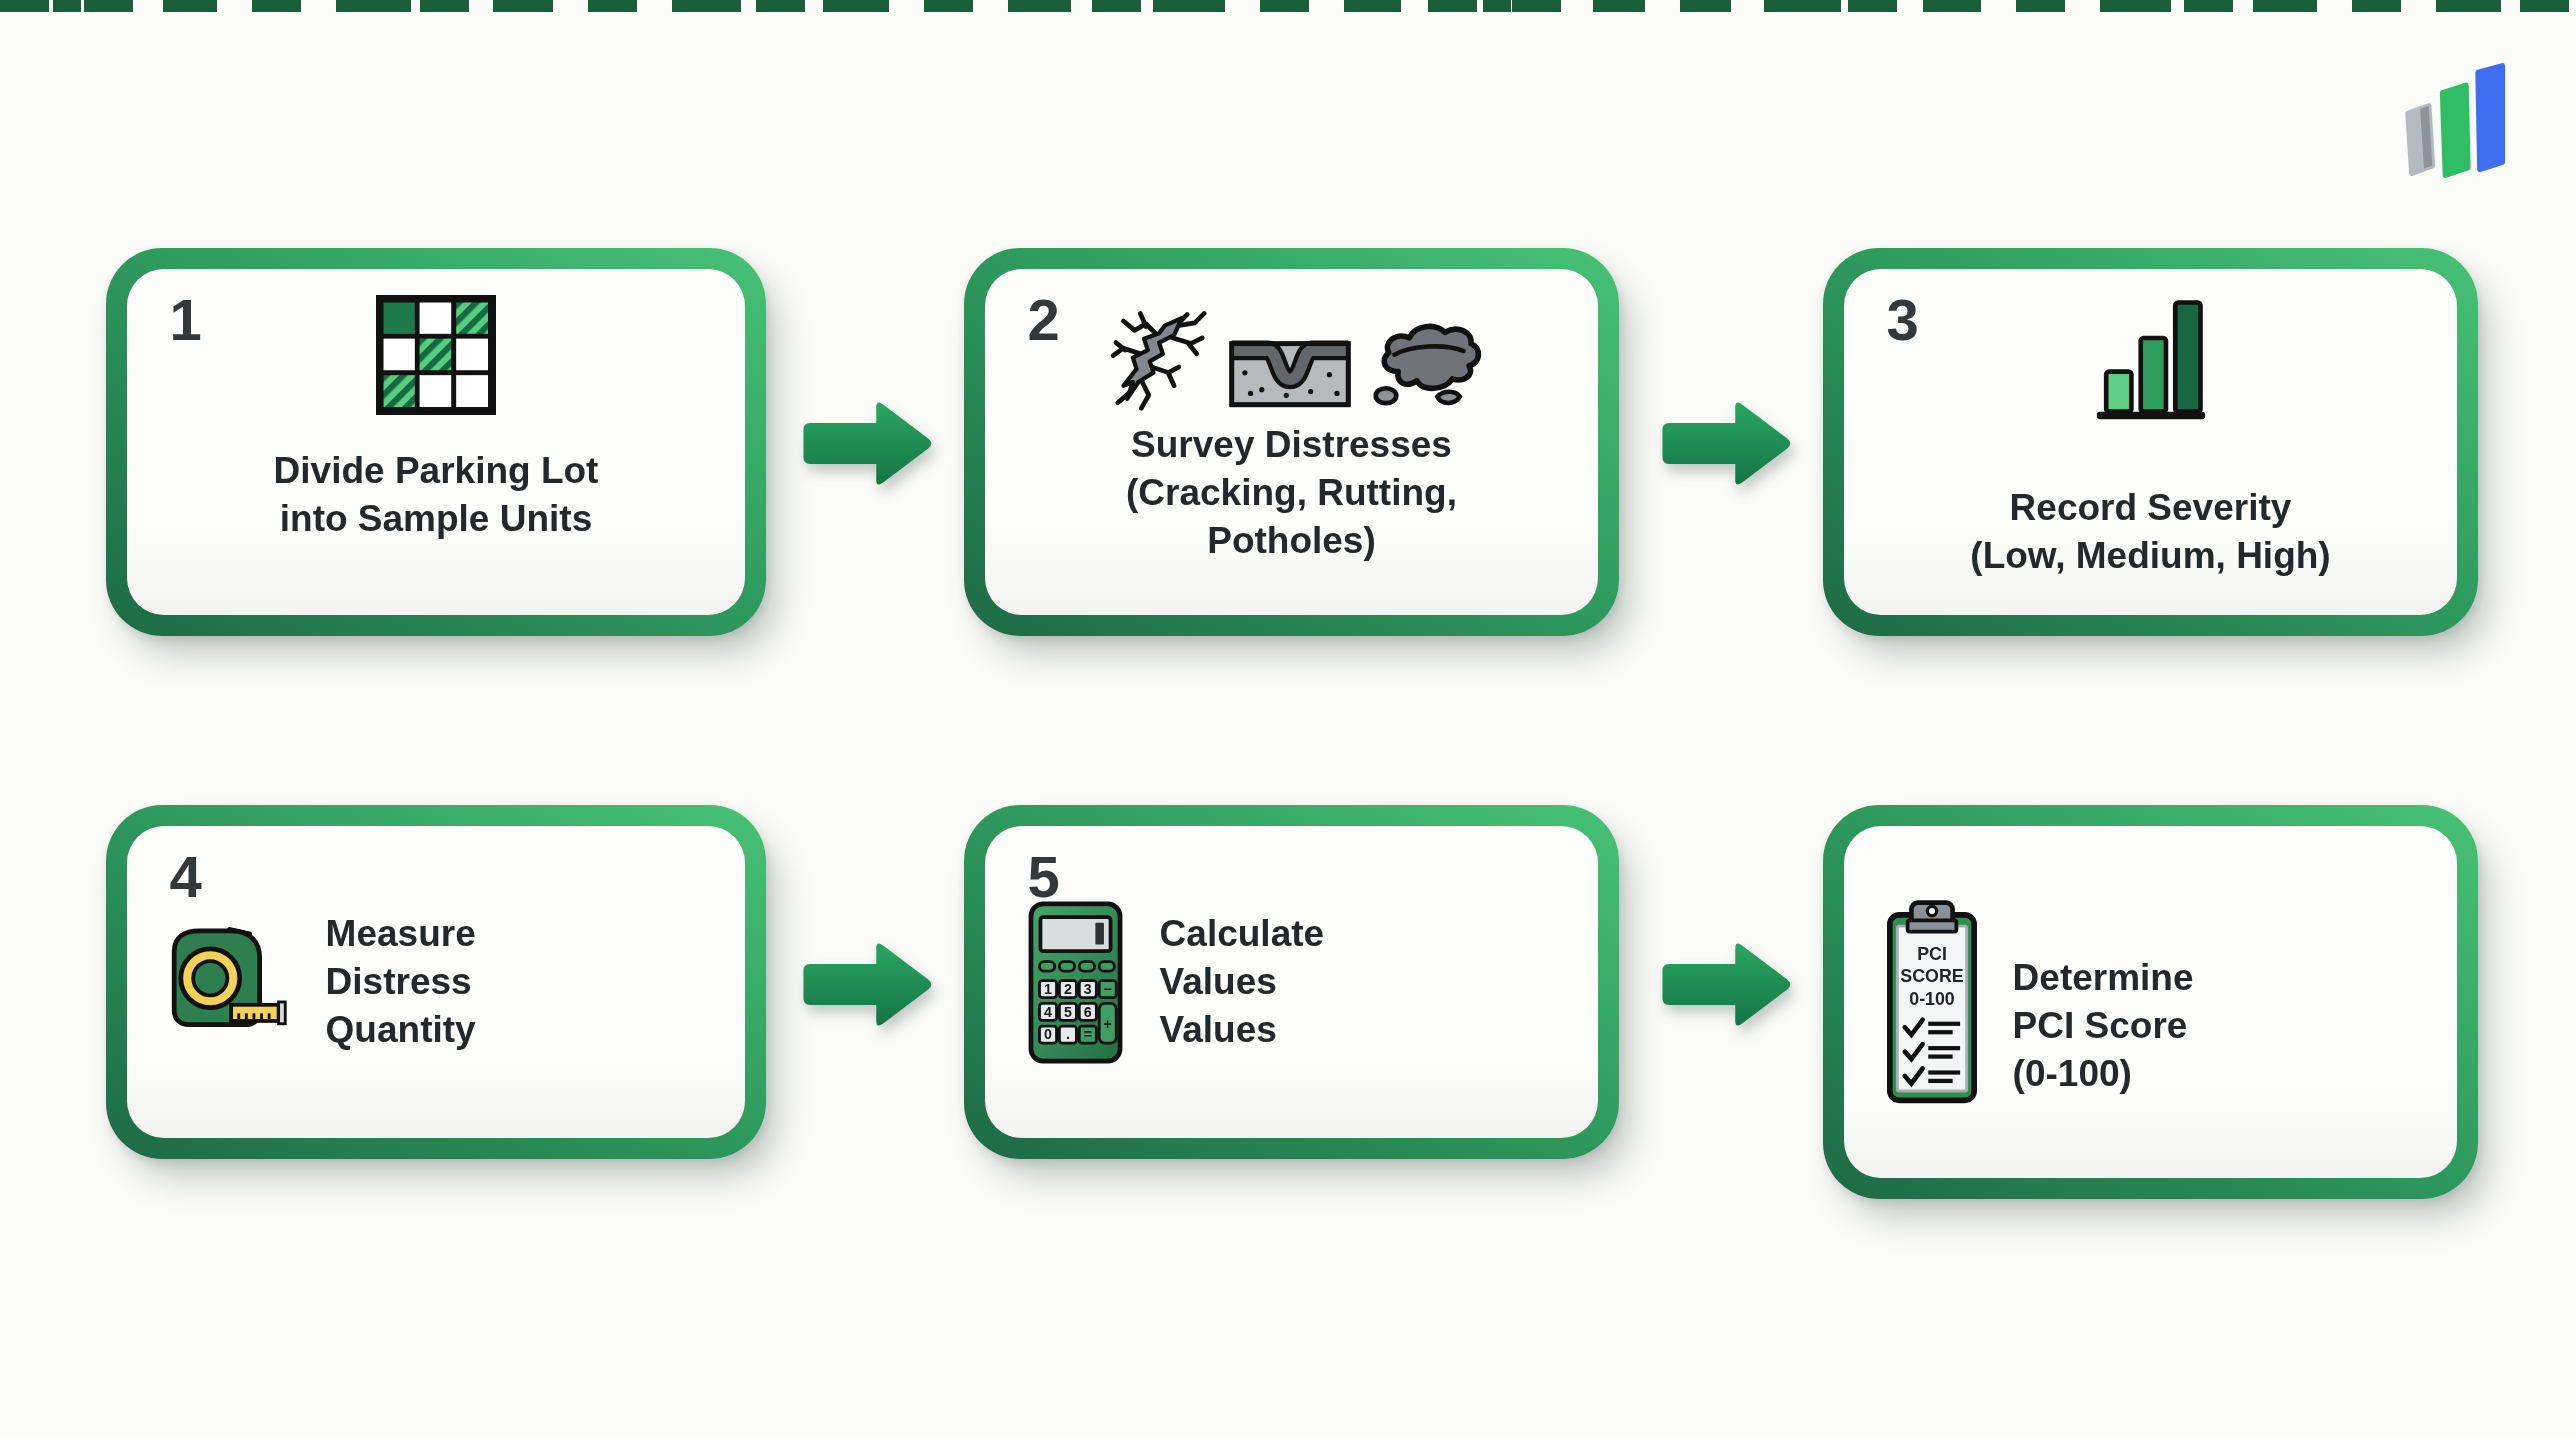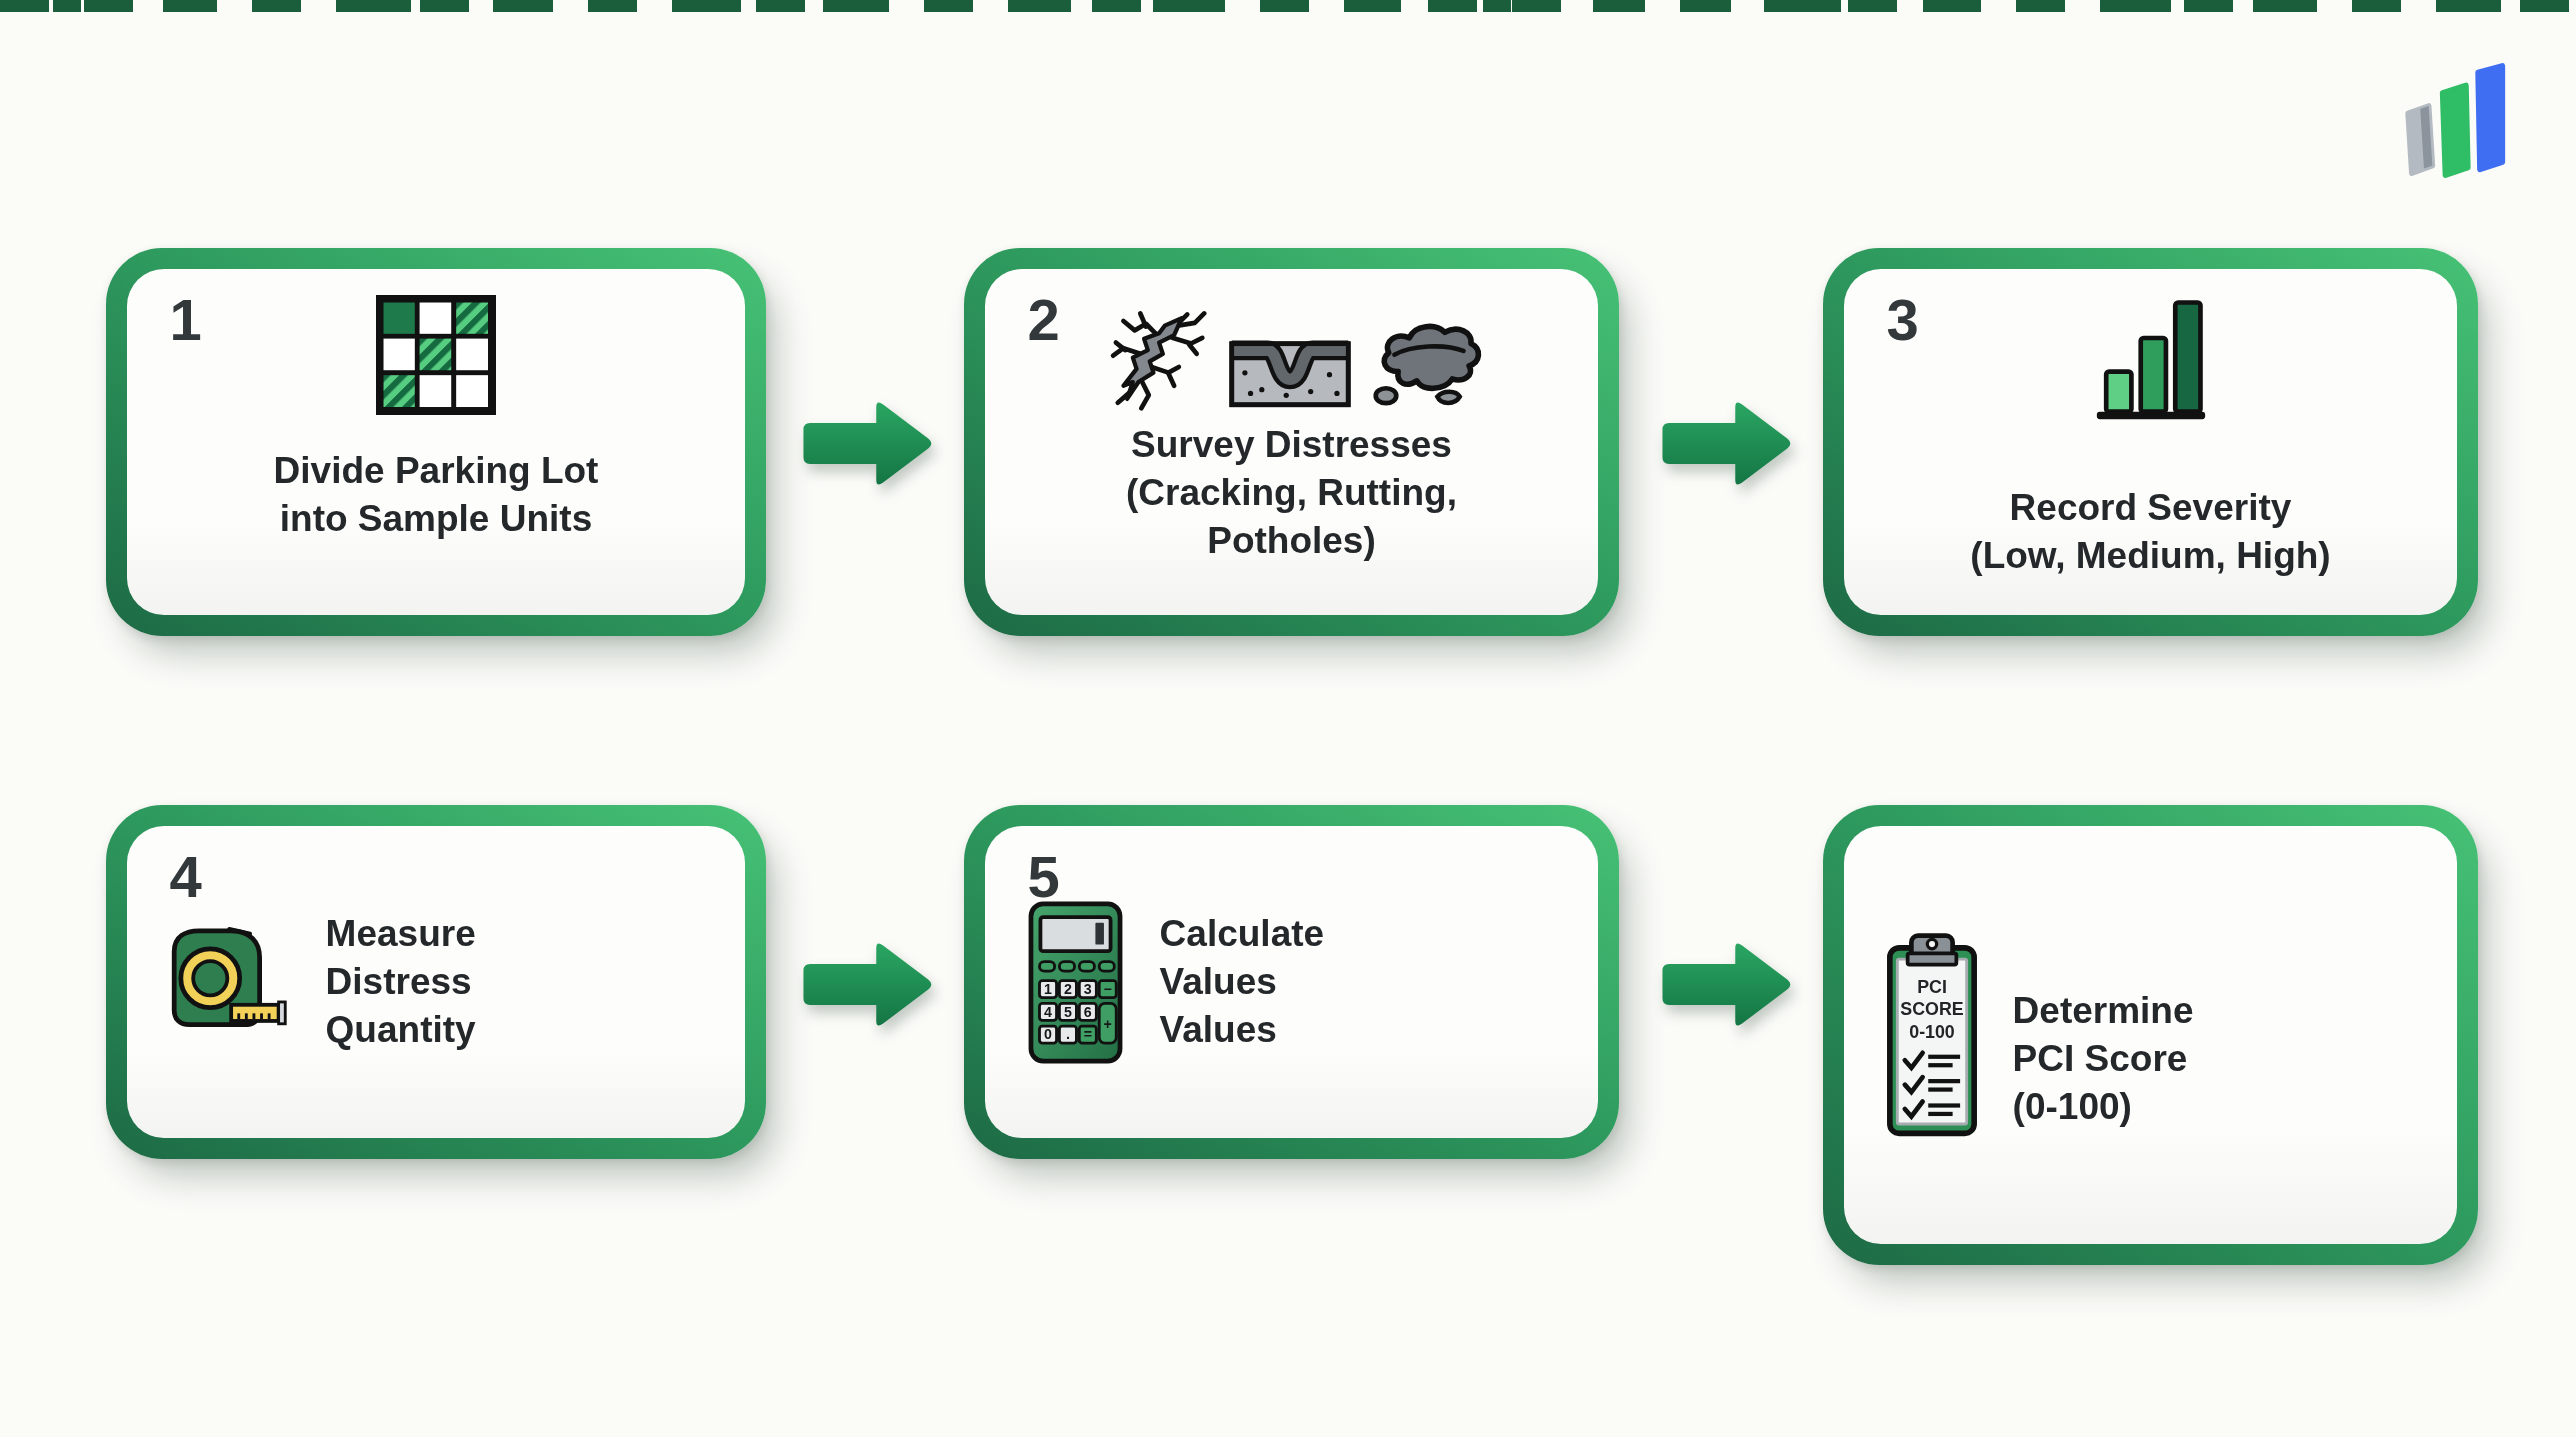--- a/index.html
+++ b/index.html
@@ -242,21 +242,21 @@
       <span>Values</span>
       <span>Values</span>
     </div>
   </div>
 </div>
 
 <svg class="arrow" style="left:1655px;top:932px;" viewBox="0 0 150 112">
   <path d="M8,41 Q8,34 15,34 H86 V17 Q86,9 93,14 L142,51 Q148,56 142,61 L93,98 Q86,103 86,95 V78 H15 Q8,78 8,71 Z" fill="url(#arrowG)"></path>
 </svg>
 
-<div class="card" style="left:1823px;top:805px;width:655px;height:460px;">
+<div class="card" style="left:1823px;top:805px;width:655px;height:394px;">
   <div class="inner row" style="padding-left:41px;">
     <div class="step-num"></div>
     <svg width="94" height="208" viewBox="0 0 100 222">
       <rect x="5" y="18" width="90" height="198" rx="10" fill="#2e8f55" stroke="#111" stroke-width="6"></rect>
       <rect x="13" y="30" width="74" height="176" rx="2" fill="#f4f5f5" stroke="#a7acb0" stroke-width="3"></rect>
       <rect x="28" y="5" width="44" height="25" rx="7" fill="#899096" stroke="#111" stroke-width="5"></rect>
       <rect x="24" y="24" width="52" height="12" rx="2" fill="#899096" stroke="#111" stroke-width="4"></rect>
       <circle cx="50" cy="14" r="5" fill="#f4f5f5" stroke="#111" stroke-width="3.5"></circle>
       <g font-family="Liberation Sans, sans-serif" font-weight="bold" font-size="19" fill="#212528" text-anchor="middle">
         <text x="50" y="66">PCI</text>

